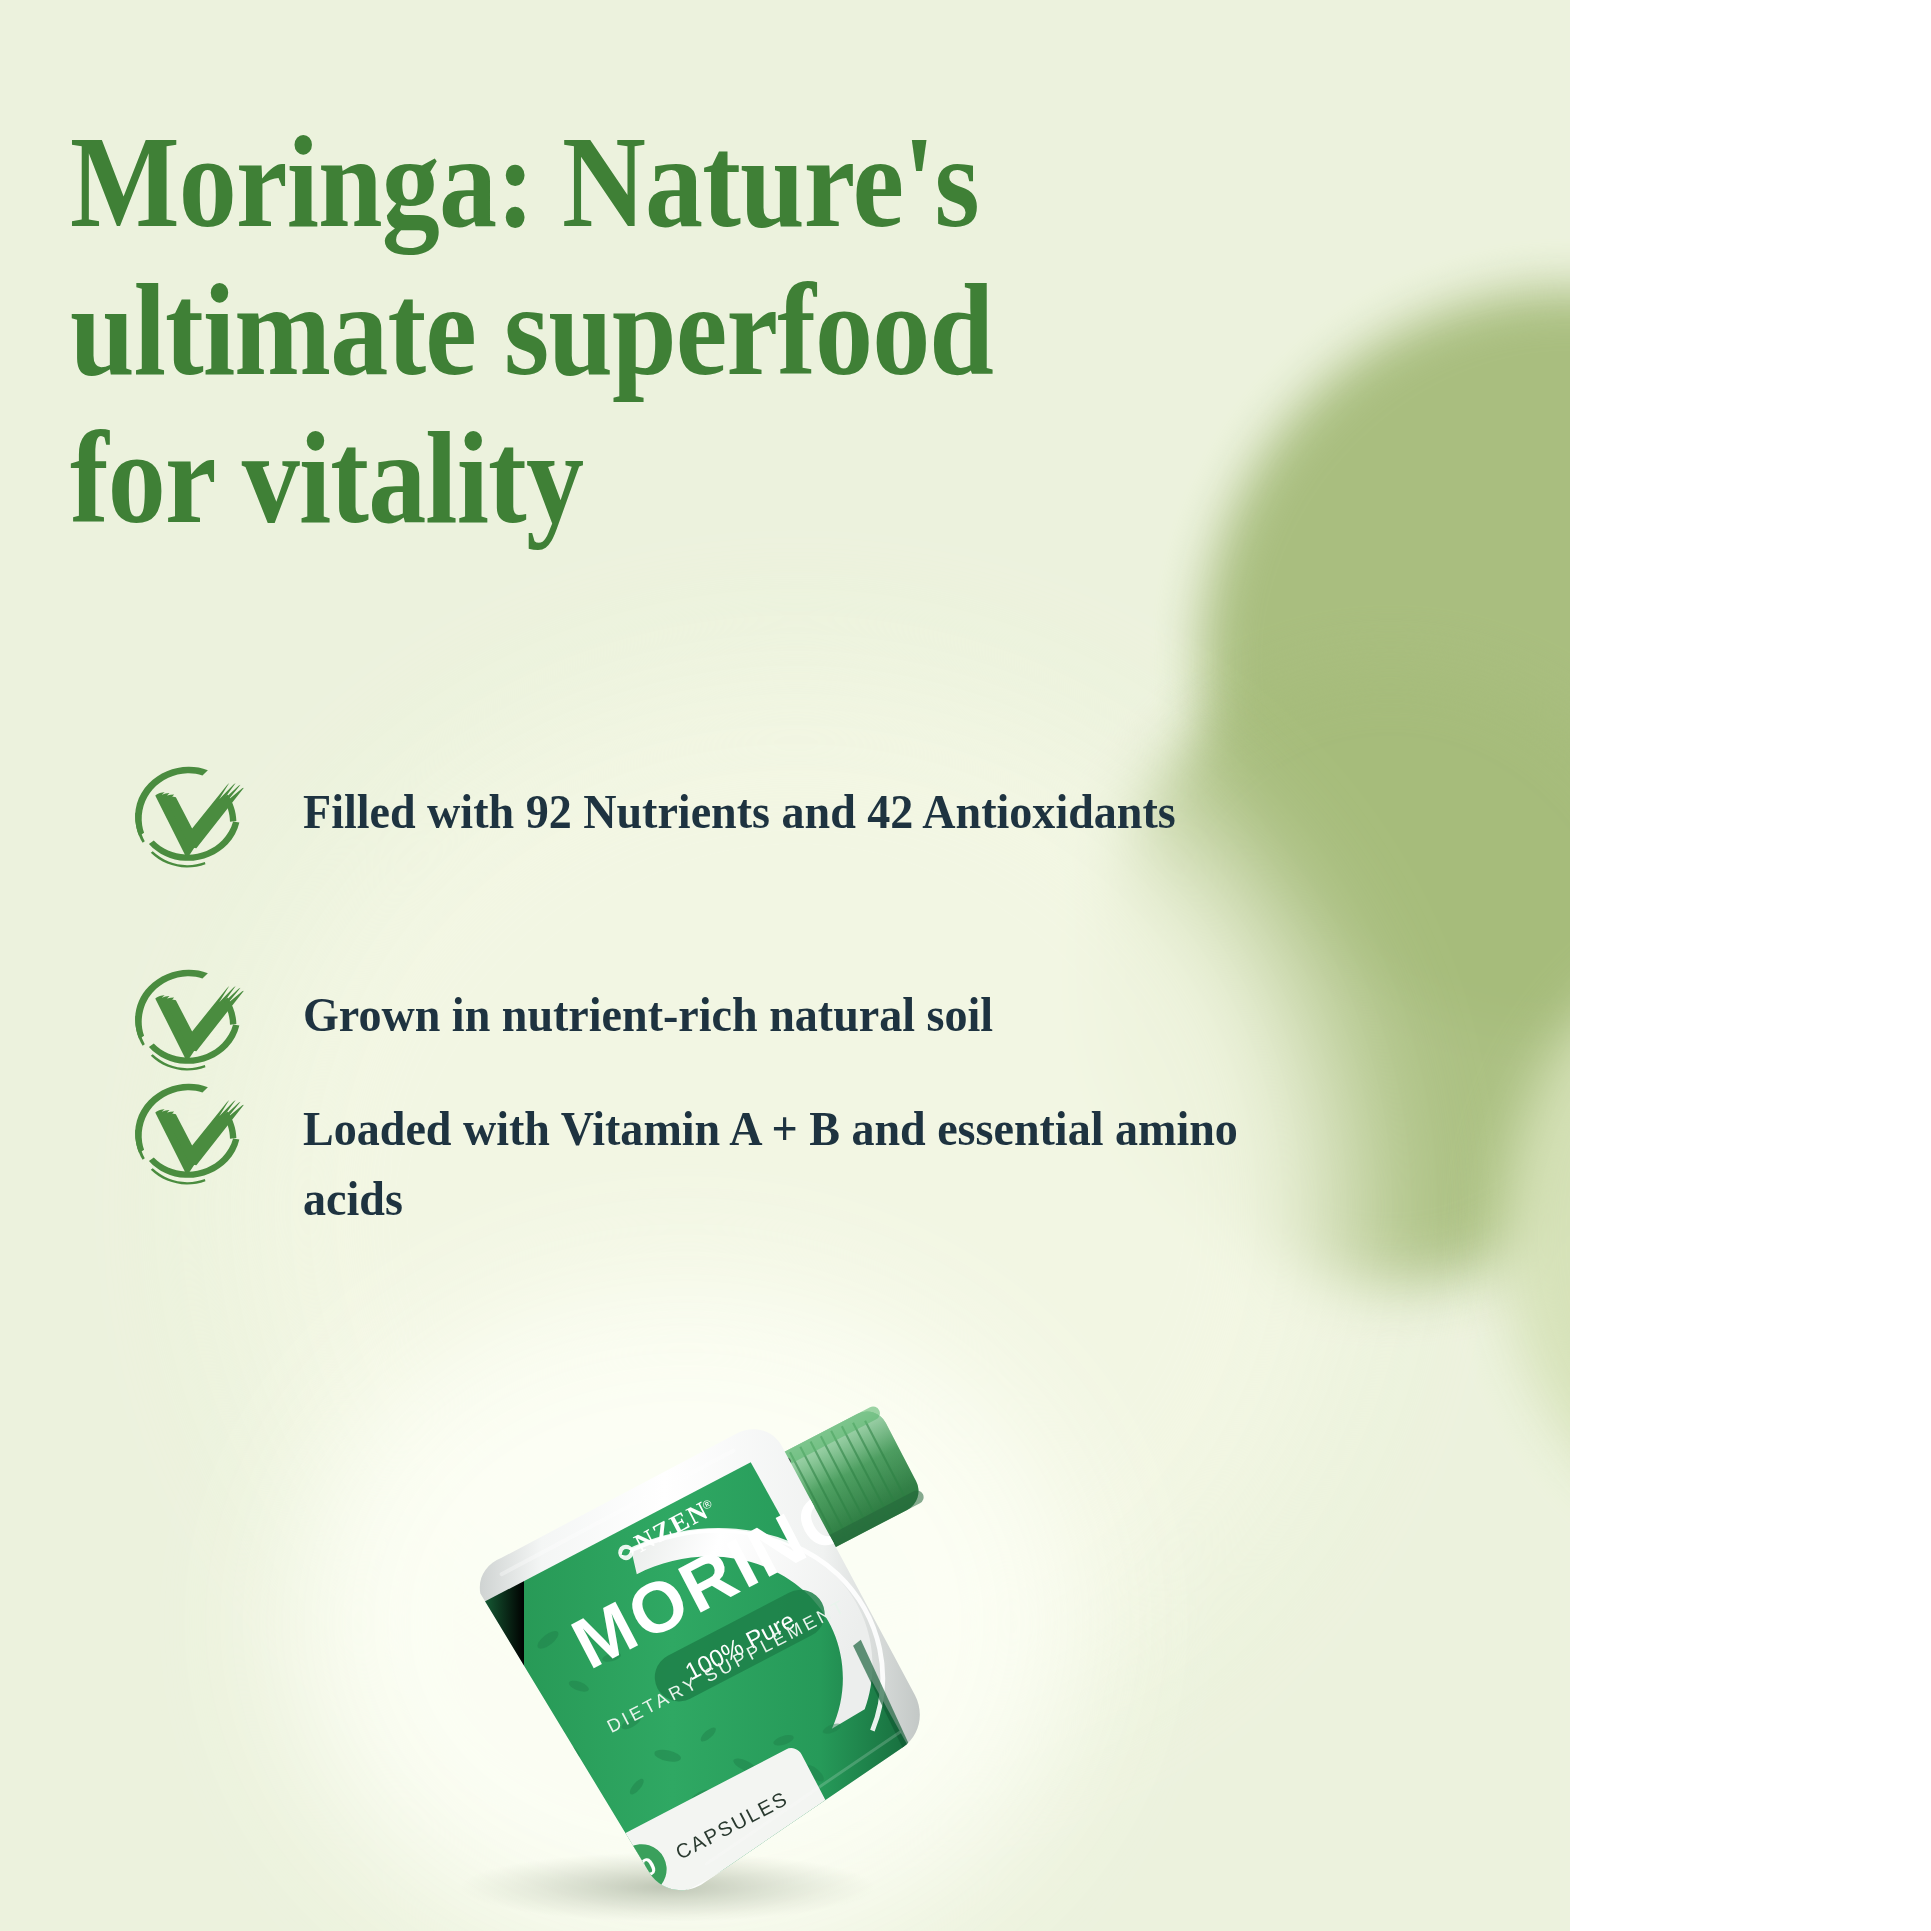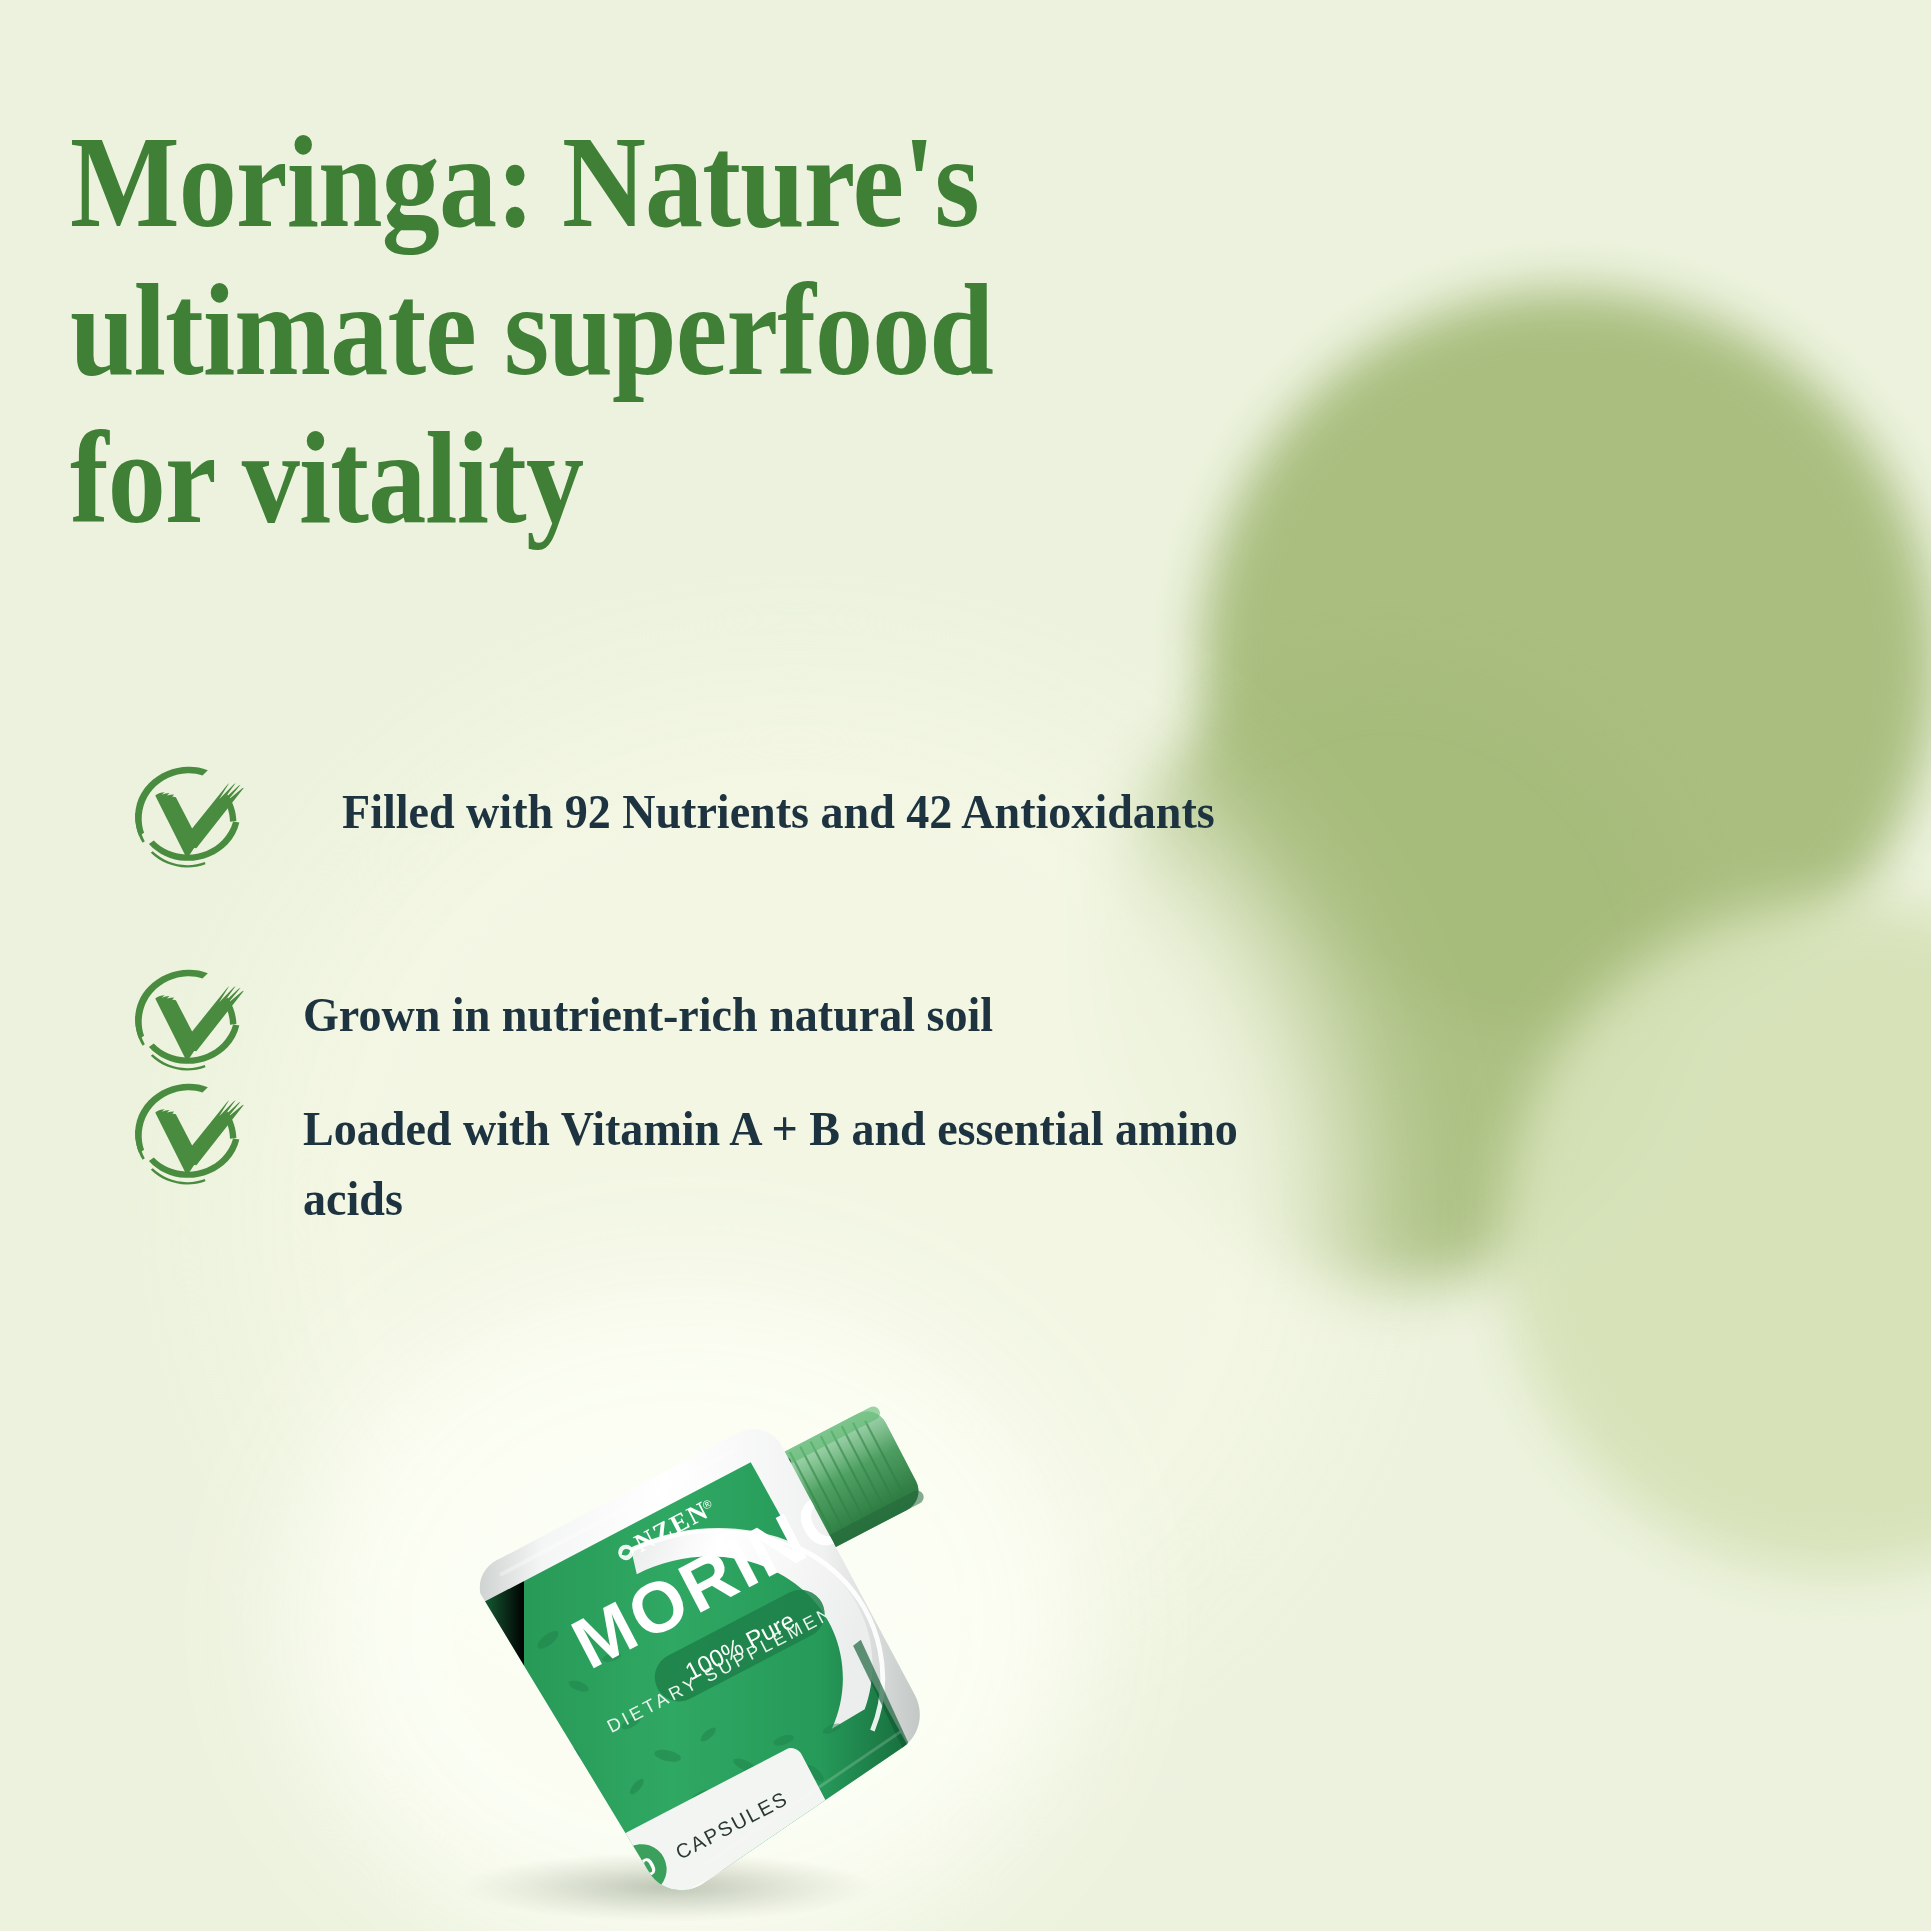--- a/index.html
+++ b/index.html
@@ -3,21 +3,21 @@
 <meta charset="utf-8">
 <title>Moringa Superfood Promo</title>
 <style>
   html, body {
     margin: 0;
     padding: 0;
     background: #ffffff;
   }
   #stage {
     position: relative;
-    width: 1931px;
+    width: 1570px;
     height: 1931px;
     overflow: hidden;
     background: #ecf2dd;
     font-family: "Liberation Serif", "DejaVu Serif", serif;
   }
 
   
   .blob {
     position: absolute;
     border-radius: 50%;
@@ -97,21 +97,21 @@
     top: 763px;
     width: 1641px;
     z-index: 6;
   }
   .benefit-row {
     position: relative;
     display: flex;
     align-items: flex-start;
     min-height: 114px;
   }
-  #benefit-row-0 { margin-bottom: 89px; gap: 39px; }
+  #benefit-row-0 { margin-bottom: 89px; }
   #benefit-row-1 { margin-bottom: 48px; }
   .check-icon {
     flex: 0 0 auto;
     width: 120px;
     height: 114px;
     margin-right: 56px;
     margin-top: -7.7px;
   }
   .check-icon svg { display: block; width: 100%; height: 100%; }
   .benefit-text {

